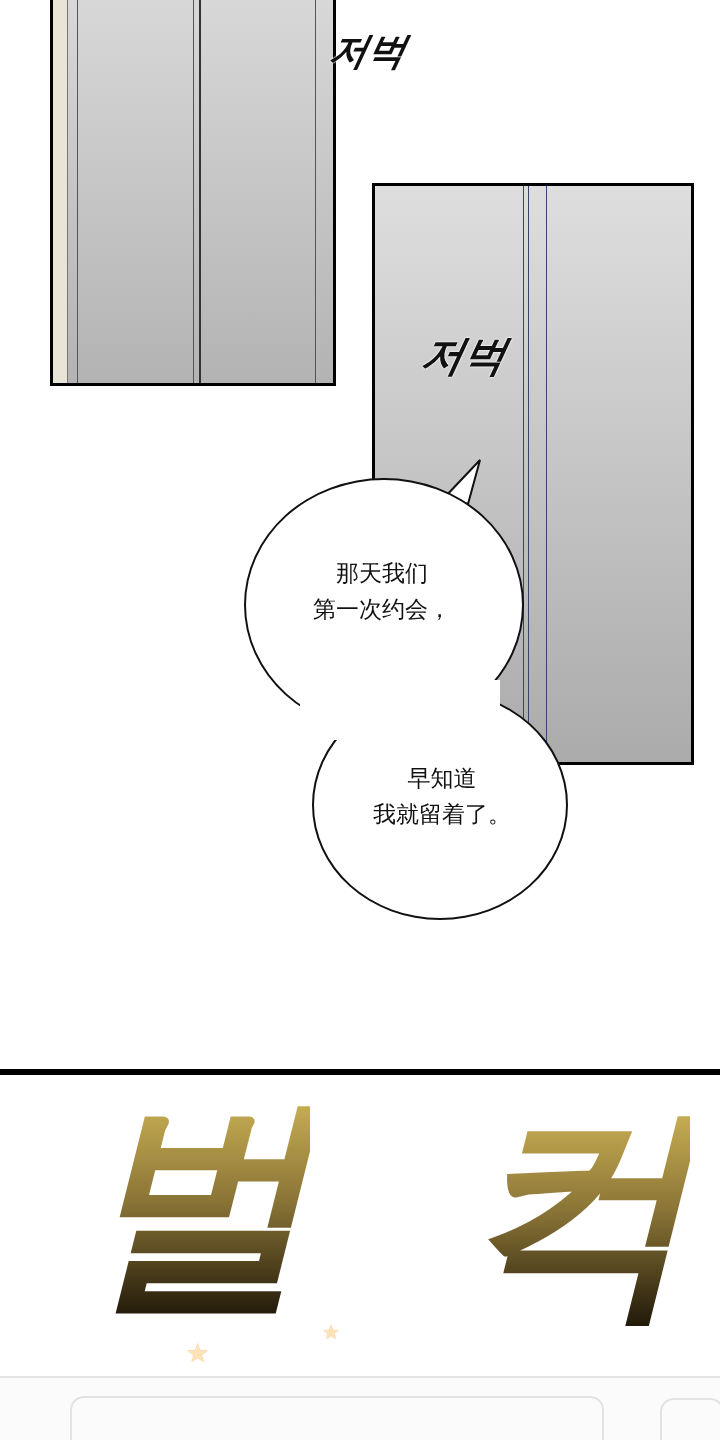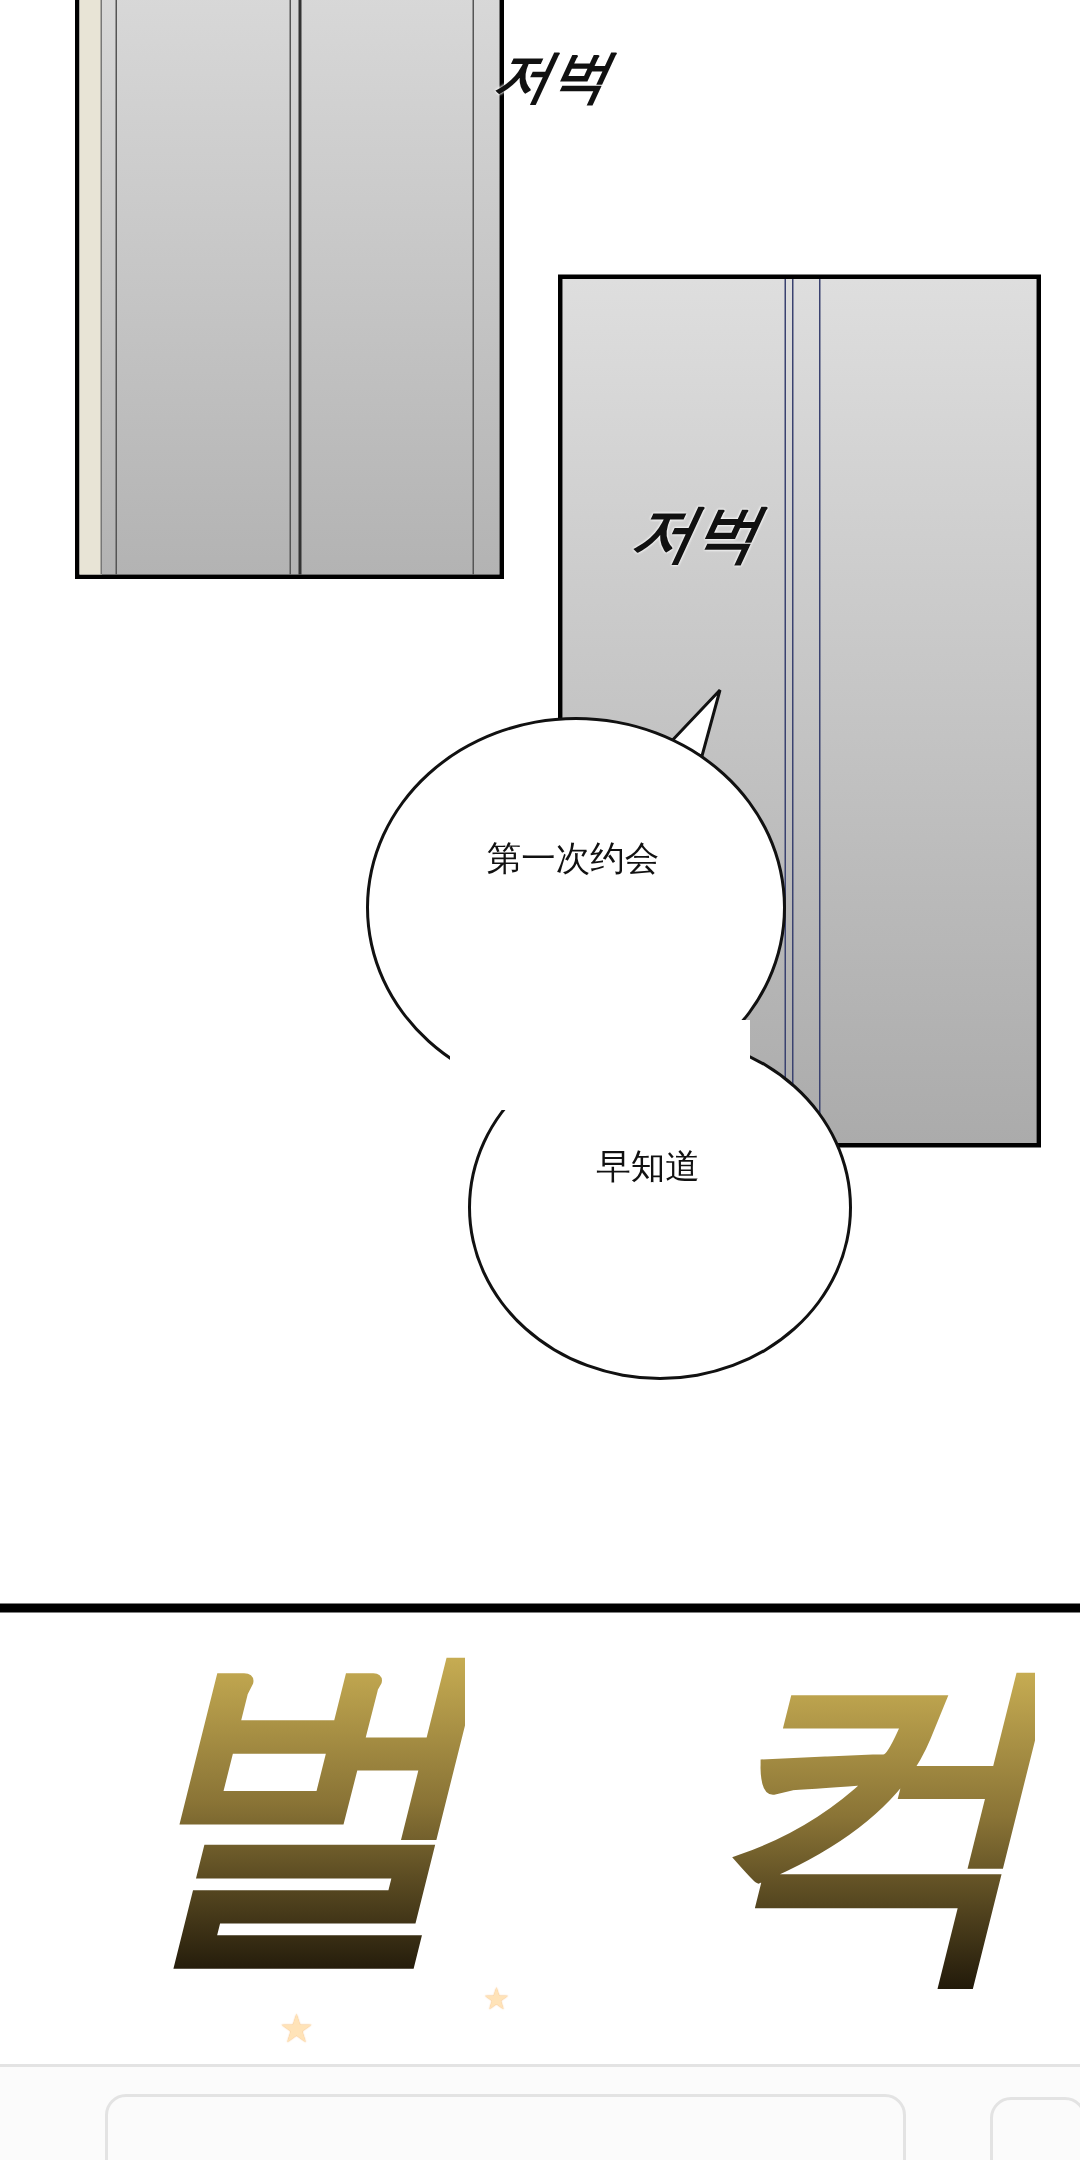--- a/index.html
+++ b/index.html
@@ -78,24 +78,26 @@
   <div class="sfx" style="left:422px;top:328px;font-size:42px">저벅</div>
 
   <svg style="position:absolute;left:440px;top:458px" width="50" height="50">
     <polygon points="4,40 40,2 28,46" fill="#fff" stroke="#111" stroke-width="2"></polygon>
   </svg>
   <div class="bubble" style="left:244px;top:478px;width:276px;height:250px"></div>
   <div class="bubble" style="left:312px;top:690px;width:252px;height:226px"></div>
   <div style="position:absolute;left:300px;top:680px;width:200px;height:60px;background:#fff"></div>
 
   <div class="bubble-text" style="left:262px;top:555px;width:240px">
-    <div>第一次约会</div>
+    <div>那天我们</div>
+    <div>第一次约会，</div>
   </div>
-  <div class="bubble-text" style="left:320px;top:760px;width:224px">
+  <div class="bubble-text" style="left:330px;top:760px;width:224px">
     <div>早知道</div>
+    <div>我就留着了。</div>
   </div>
 </div>
 
 <div class="divider"></div>
 
 <div class="panel" id="panel-bottom">
   <div class="big-sfx" style="left:80px;top:10px">벌</div>
   <div class="big-sfx" style="left:460px;top:20px">컥</div>
 
   <div class="star" style="left:186px;top:262px">★</div>

